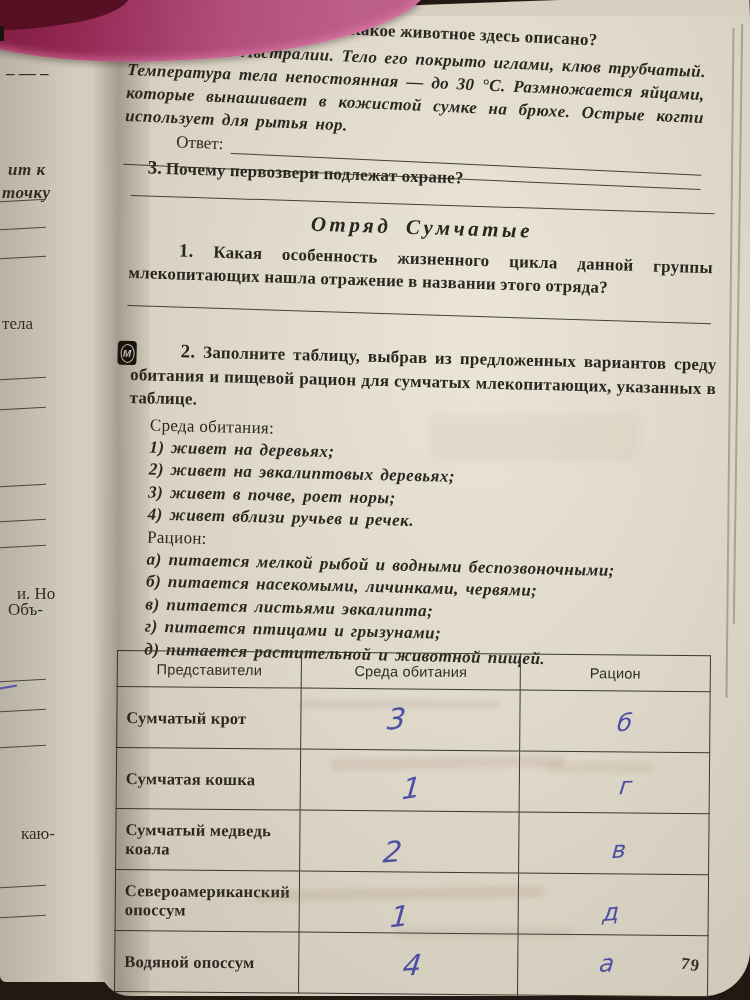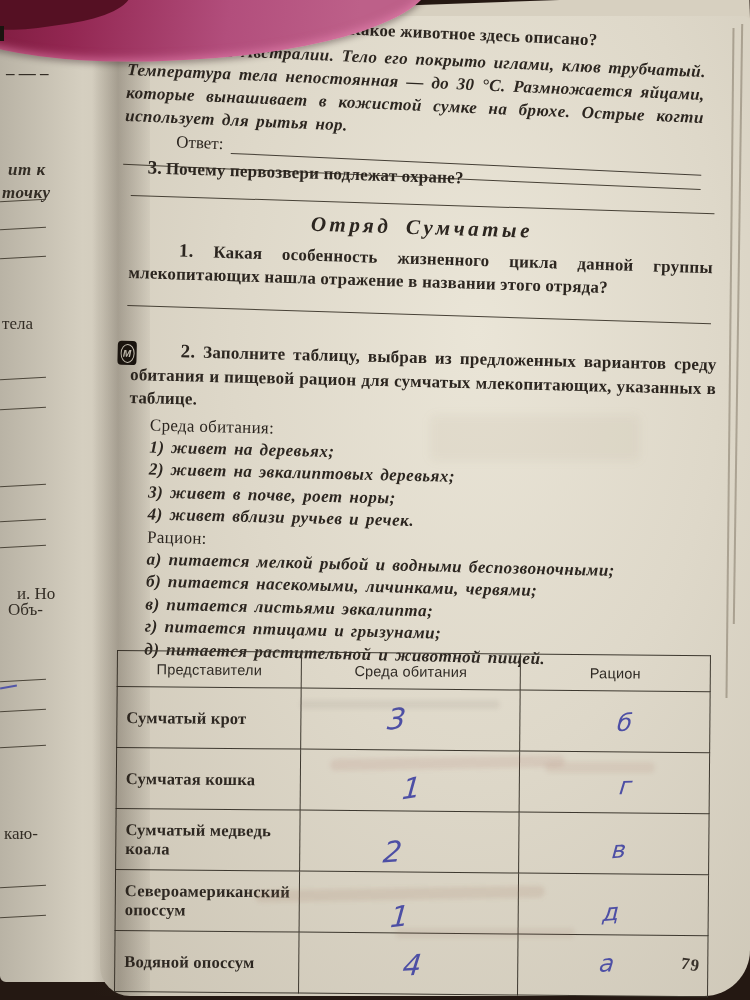--- a/index.html
+++ b/index.html
@@ -146,21 +146,21 @@
   <div class="abs lp-line" style="left:0;top:384px;"></div>
   <div class="abs lp-line" style="left:0;top:461px;"></div>
   <div class="abs lp-line" style="left:0;top:496px;"></div>
   <div class="abs lp-line" style="left:0;top:522px;"></div>
   <div class="abs lp-frag" style="left:17px;top:560px;">и. Но</div>
   <div class="abs lp-frag" style="left:8px;top:576px;">Объ-</div>
   <div class="abs lp-blue"></div>
   <div class="abs lp-line" style="left:0;top:656px;"></div>
   <div class="abs lp-line" style="left:0;top:686px;"></div>
   <div class="abs lp-line" style="left:0;top:722px;"></div>
-  <div class="abs lp-frag" style="left:4px;top:800px;">каю-</div>
+  <div class="abs lp-frag" style="left:21px;top:800px;">каю-</div>
   <div class="abs lp-line" style="left:0;top:862px;"></div>
   <div class="abs lp-line" style="left:0;top:892px;"></div>
 </div>
 
 <div class="abs main-page">
 
   <div class="blk blk-a ink" style="left:30px;top:-8px;">
     <div class="q2-head">
       <span class="qnum">2.</span>
       <span class="qtitle">Прочитайте текст. Какое животное здесь описано?</span>

